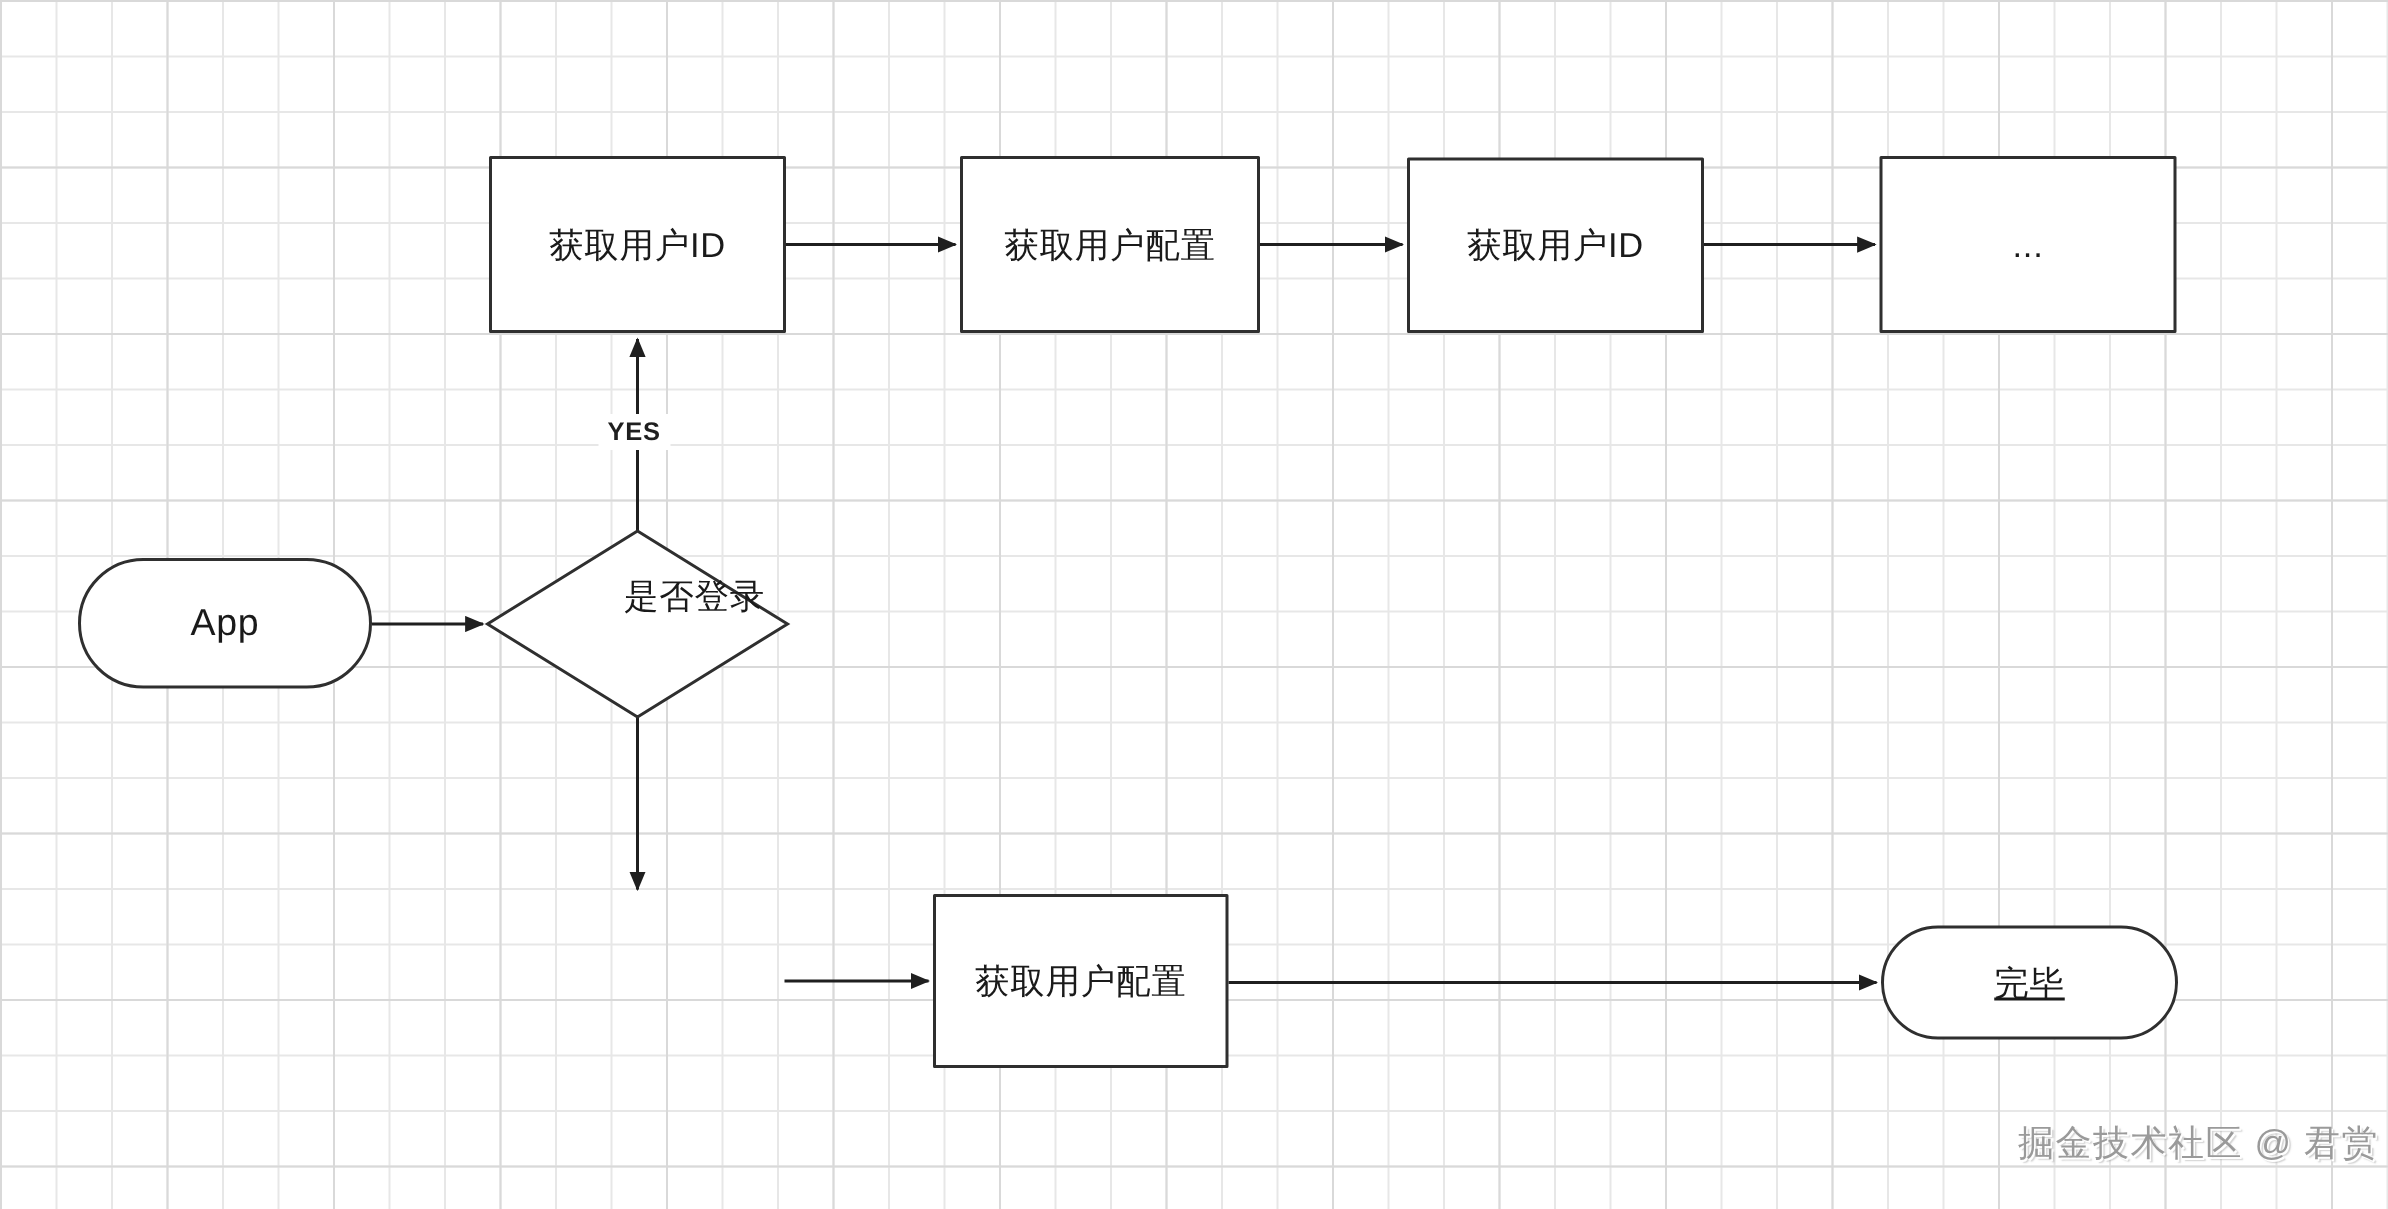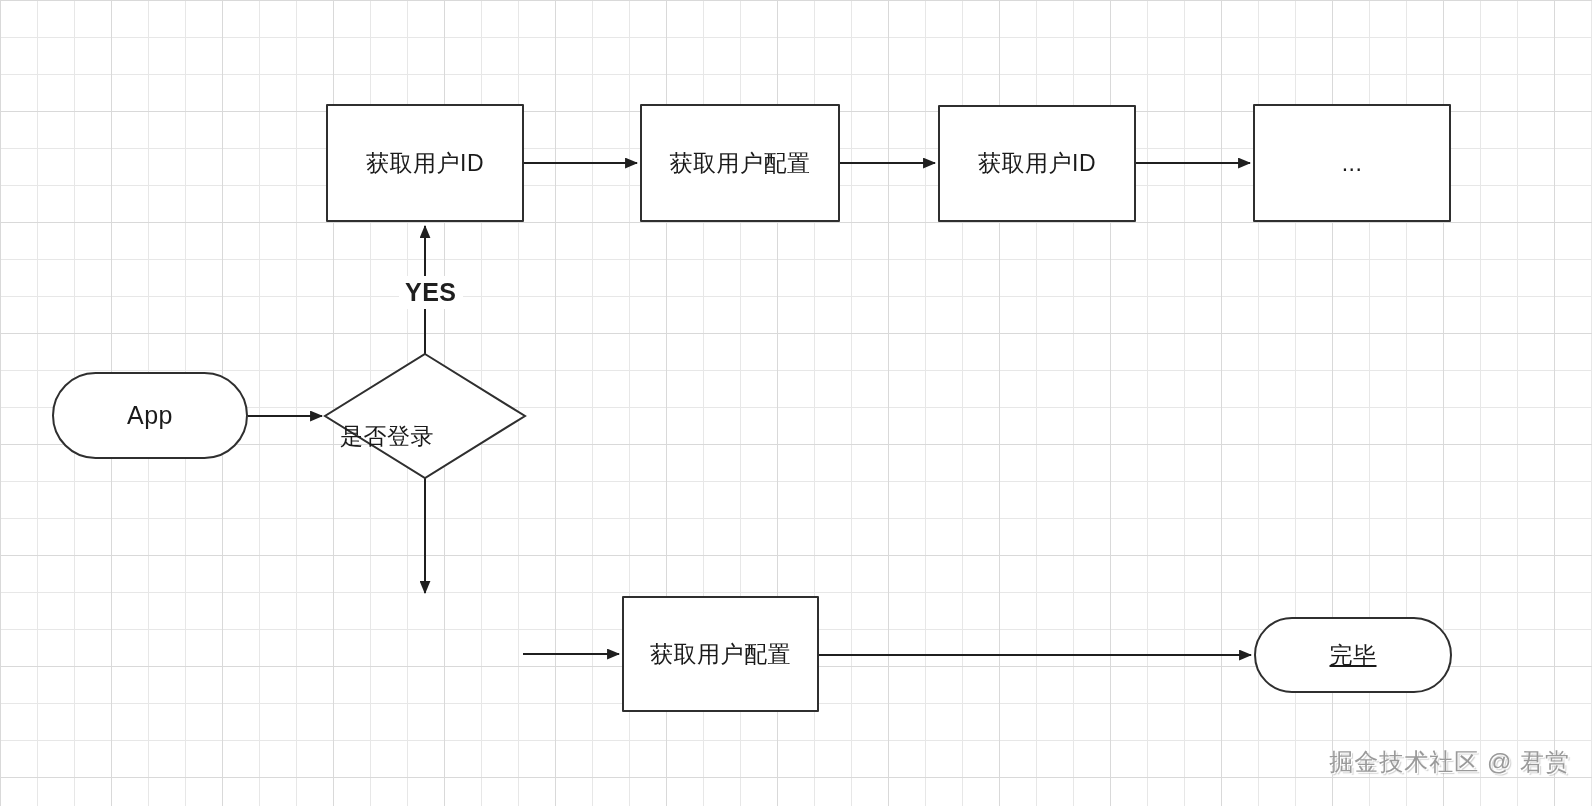--- a/index.html
+++ b/index.html
@@ -47,42 +47,42 @@
   .b1 { left: 326px; top: 104px; width: 198px; height: 118px; }
   .b2 { left: 640px; top: 104px; width: 200px; height: 118px; }
   .b3 { left: 938px; top: 105px; width: 198px; height: 117px; }
   .b4 { left: 1253px; top: 104px; width: 198px; height: 118px; }
   .b5 { left: 326px; top: 596px; width: 197px; height: 116px; padding: 0 18px; }
   .b6 { left: 622px; top: 596px; width: 197px; height: 116px; }
   .app { left: 52px; top: 372px; width: 196px; height: 87px; }
   .done { left: 1254px; top: 617px; width: 198px; height: 76px; }
   .diamond-label {
     position: absolute;
-    left: 340px; top: 416px;
+    left: 340px; top: 377px;
     width: 170px; height: 40px;
     display: flex;
     align-items: center;
-    justify-content: flex-start;
+    justify-content: flex-end;
     color: #1a1a1a;
     font-size: 23px;
     letter-spacing: 0.5px;
   }
   .edge-label {
     position: absolute;
     left: 399px; top: 276px;
     padding: 2px 6px;
     background: #ffffff;
     color: #1f1f1f;
-    font-size: 25px;
+    font-size: 17px;
     font-weight: 600;
     letter-spacing: 0.5px;
   }
   .watermark {
     position: absolute;
-    right: 22px; top: 746px;
+    right: 6px; top: 746px;
     color: #9a9a9a;
     font-size: 24px;
     letter-spacing: 1px;
     text-shadow: 1px 1px 0 #ffffff, 2px 2px 1px rgba(120,120,120,0.35);
   }
 </style>
 </head>
 <body>
 
 <div class="canvas">

